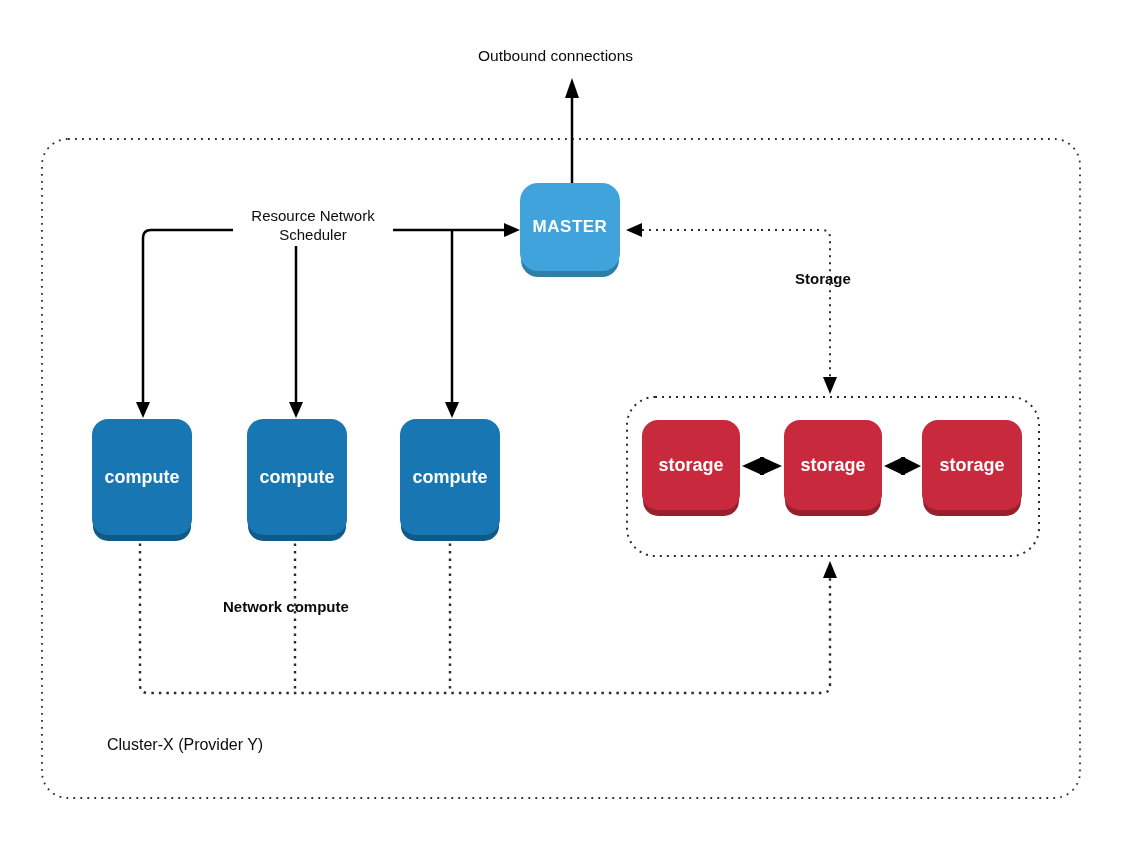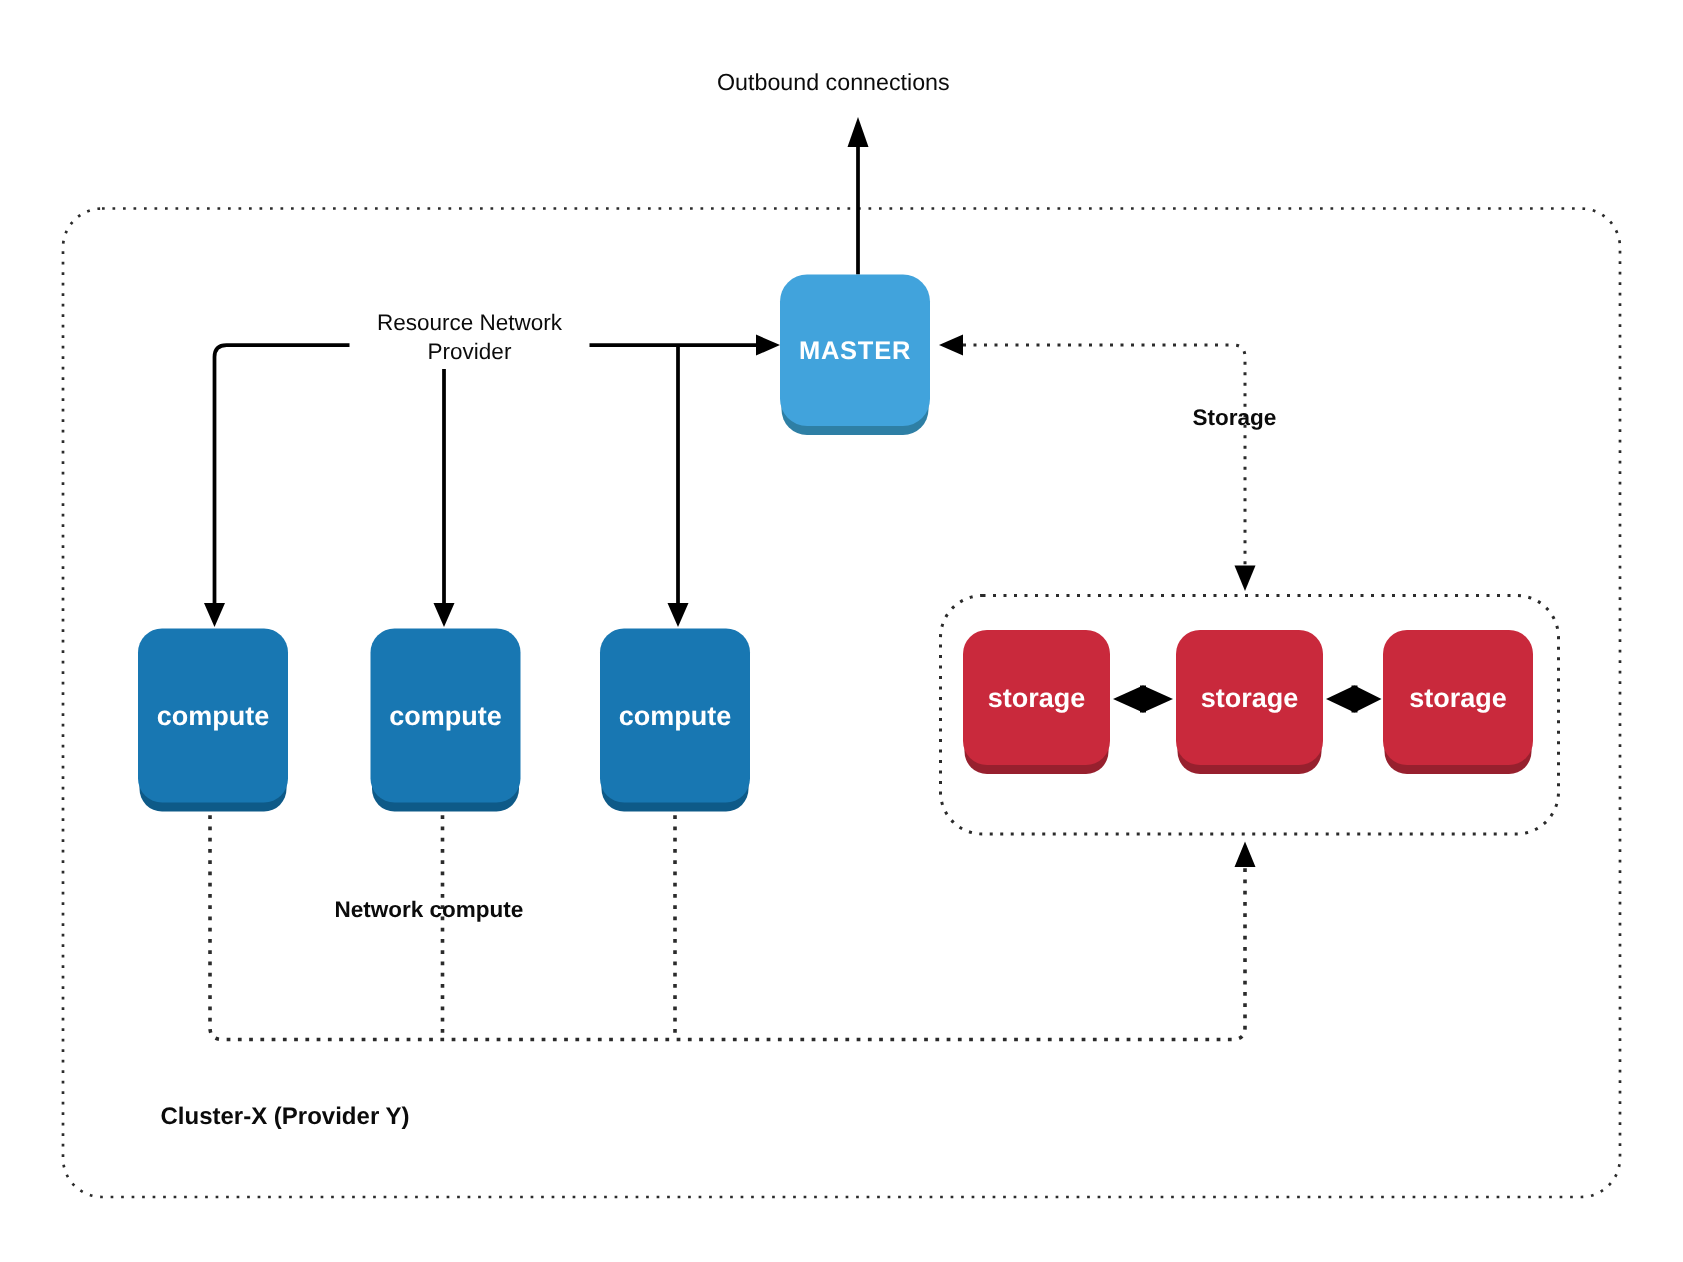--- a/index.html
+++ b/index.html
@@ -17,21 +17,21 @@
   .solid-line{fill:none;stroke:var(--line);stroke-width:2.5;}
   .dot-line{fill:none;stroke:var(--dotted);stroke-width:2;stroke-dasharray:2 5;}
   .dot-line-bold{fill:none;stroke:var(--dotted);stroke-width:2.4;stroke-dasharray:2.5 5;}
   .boundary{fill:none;stroke:var(--dotted);stroke-width:1.8;stroke-dasharray:1.8 5.2;}
   .ah{fill:var(--line);stroke:none;}
   .node{
     position:absolute;display:flex;align-items:center;justify-content:center;
     color:#fff;font-weight:bold;text-align:center;
   }
   .master{
-    left:520px;top:183px;width:100px;height:101px;border-radius:18px;
+    left:520px;top:183px;width:100px;height:88px;border-radius:18px;
     background:var(--master-fill);box-shadow:0 7px 0 -1px var(--master-edge);
     font-size:17px;letter-spacing:.5px;
   }
   .compute{
     width:100px;height:116px;border-radius:16px;top:419px;font-size:18px;
     background:var(--compute-fill);box-shadow:0 7px 0 -1px var(--compute-edge);
   }
   .compute.c1{left:92px;} .compute.c2{left:247px;} .compute.c3{left:400px;}
   .storage{
     width:98px;height:90px;border-radius:16px;top:420px;font-size:18px;
@@ -39,21 +39,21 @@
   }
   .storage.s1{left:642px;} .storage.s2{left:784px;} .storage.s3{left:922px;width:100px;}
   .lbl{position:absolute;white-space:nowrap;}
   .lbl-outbound{left:478px;top:47px;width:186px;text-align:left;font-size:15.5px;}
   .lbl-rm{
     left:233px;top:206px;width:160px;text-align:center;font-size:15px;line-height:19px;
     background:var(--background);white-space:normal;padding-bottom:2px;
   }
   .lbl-storage{left:795px;top:270px;font-size:15px;font-weight:bold;}
   .lbl-network{left:223px;top:598px;font-size:15px;font-weight:bold;}
-  .lbl-cluster{left:107px;top:736px;font-size:16px;font-weight:bold;}
+  .lbl-cluster{left:107px;top:736px;font-size:16px;font-weight:normal;}
 </style>
 </head>
 <body>
 
 <div id="stage">
 
   <svg id="wires" viewBox="0 0 1122 841">
 
     <rect class="boundary" x="42" y="139" width="1038" height="659" rx="26"></rect>
 
@@ -117,21 +117,21 @@
     <span>storage</span>
   </div>
   <div class="node storage s3">
     <span>storage</span>
   </div>
 
   <div class="lbl lbl-outbound">Outbound connections</div>
 
   <div class="lbl lbl-rm">
     <div>Resource Network</div>
-    <div>Provider</div>
+    <div>Scheduler</div>
   </div>
 
   <div class="lbl lbl-storage">Storage</div>
 
   <div class="lbl lbl-network">Network compute</div>
 
   <div class="lbl lbl-cluster">Cluster-X (Provider Y)</div>
 </div>
 
 </body></html>

